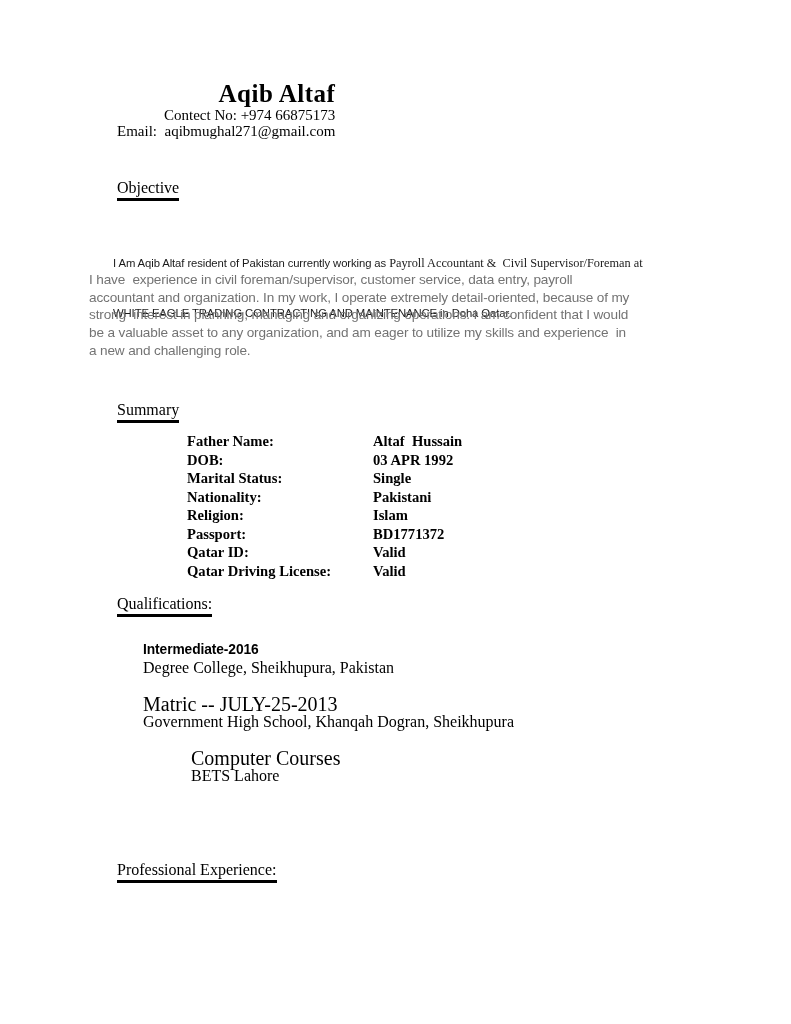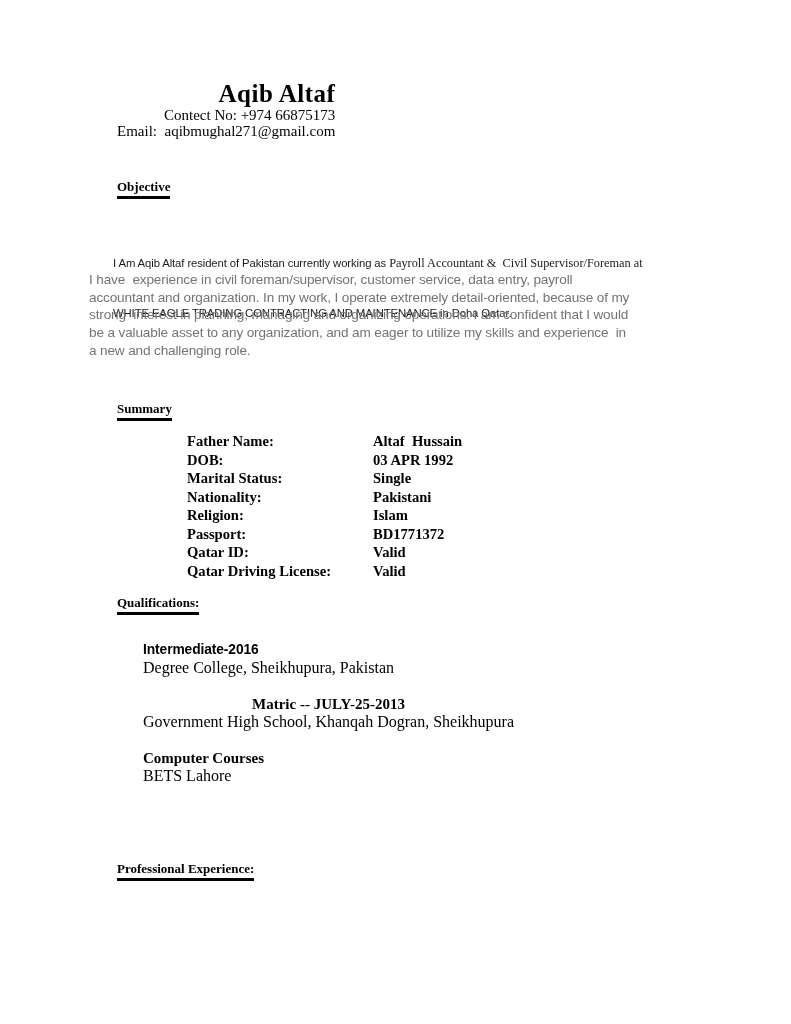--- a/index.html
+++ b/index.html
@@ -27,22 +27,22 @@
     font-family: "Liberation Serif", serif;
     font-size: 15px;
     line-height: 16.3px;
     white-space: pre;
   }
 
   
   .section-heading {
     position: absolute;
     font-family: "Liberation Serif", serif;
-    font-weight: bold;
-    font-size: 13px;
+    font-weight: normal;
+    font-size: 16px;
   }
   .section-heading > span {
     display: inline-block;
     border-bottom: 3px solid #000;
     padding-bottom: 1px;
   }
   .objective-heading { left: 117px; top: 179px; }
   .summary-heading   { left: 117px; top: 401px; }
   .qual-heading      { left: 117px; top: 595px; }
   .exp-heading       { left: 117px; top: 861px; }
@@ -72,34 +72,33 @@
     font-weight: bold;
     font-size: 14.6px;
     line-height: 18.5px;
     white-space: pre;
   }
 
   
   .qual-item { position: absolute; left: 143px; }
   .qual-item-1 { top: 641px; }
   .qual-item-2 { top: 695px; }
-  .qual-item-3 { top: 749px; }
+  .qual-item-3 { top: 749px; margin-left: 48px; }
   .qual-title-sans {
     font-family: "Liberation Sans", sans-serif;
     font-weight: bold;
     font-size: 13.8px;
     line-height: 18px;
     letter-spacing: -0.1px;
   }
   .qual-title-serif {
     font-family: "Liberation Serif", serif;
-    font-weight: bold;
-    font-size: 15px;
+    font-weight: normal;
+    font-size: 20px;
     line-height: 18px;
-    text-align: center;
   }
   .qual-detail {
     font-family: "Liberation Serif", serif;
     font-size: 16px;
     line-height: 18px;
     white-space: pre;
   }
 </style>
 </head>
 <body>

